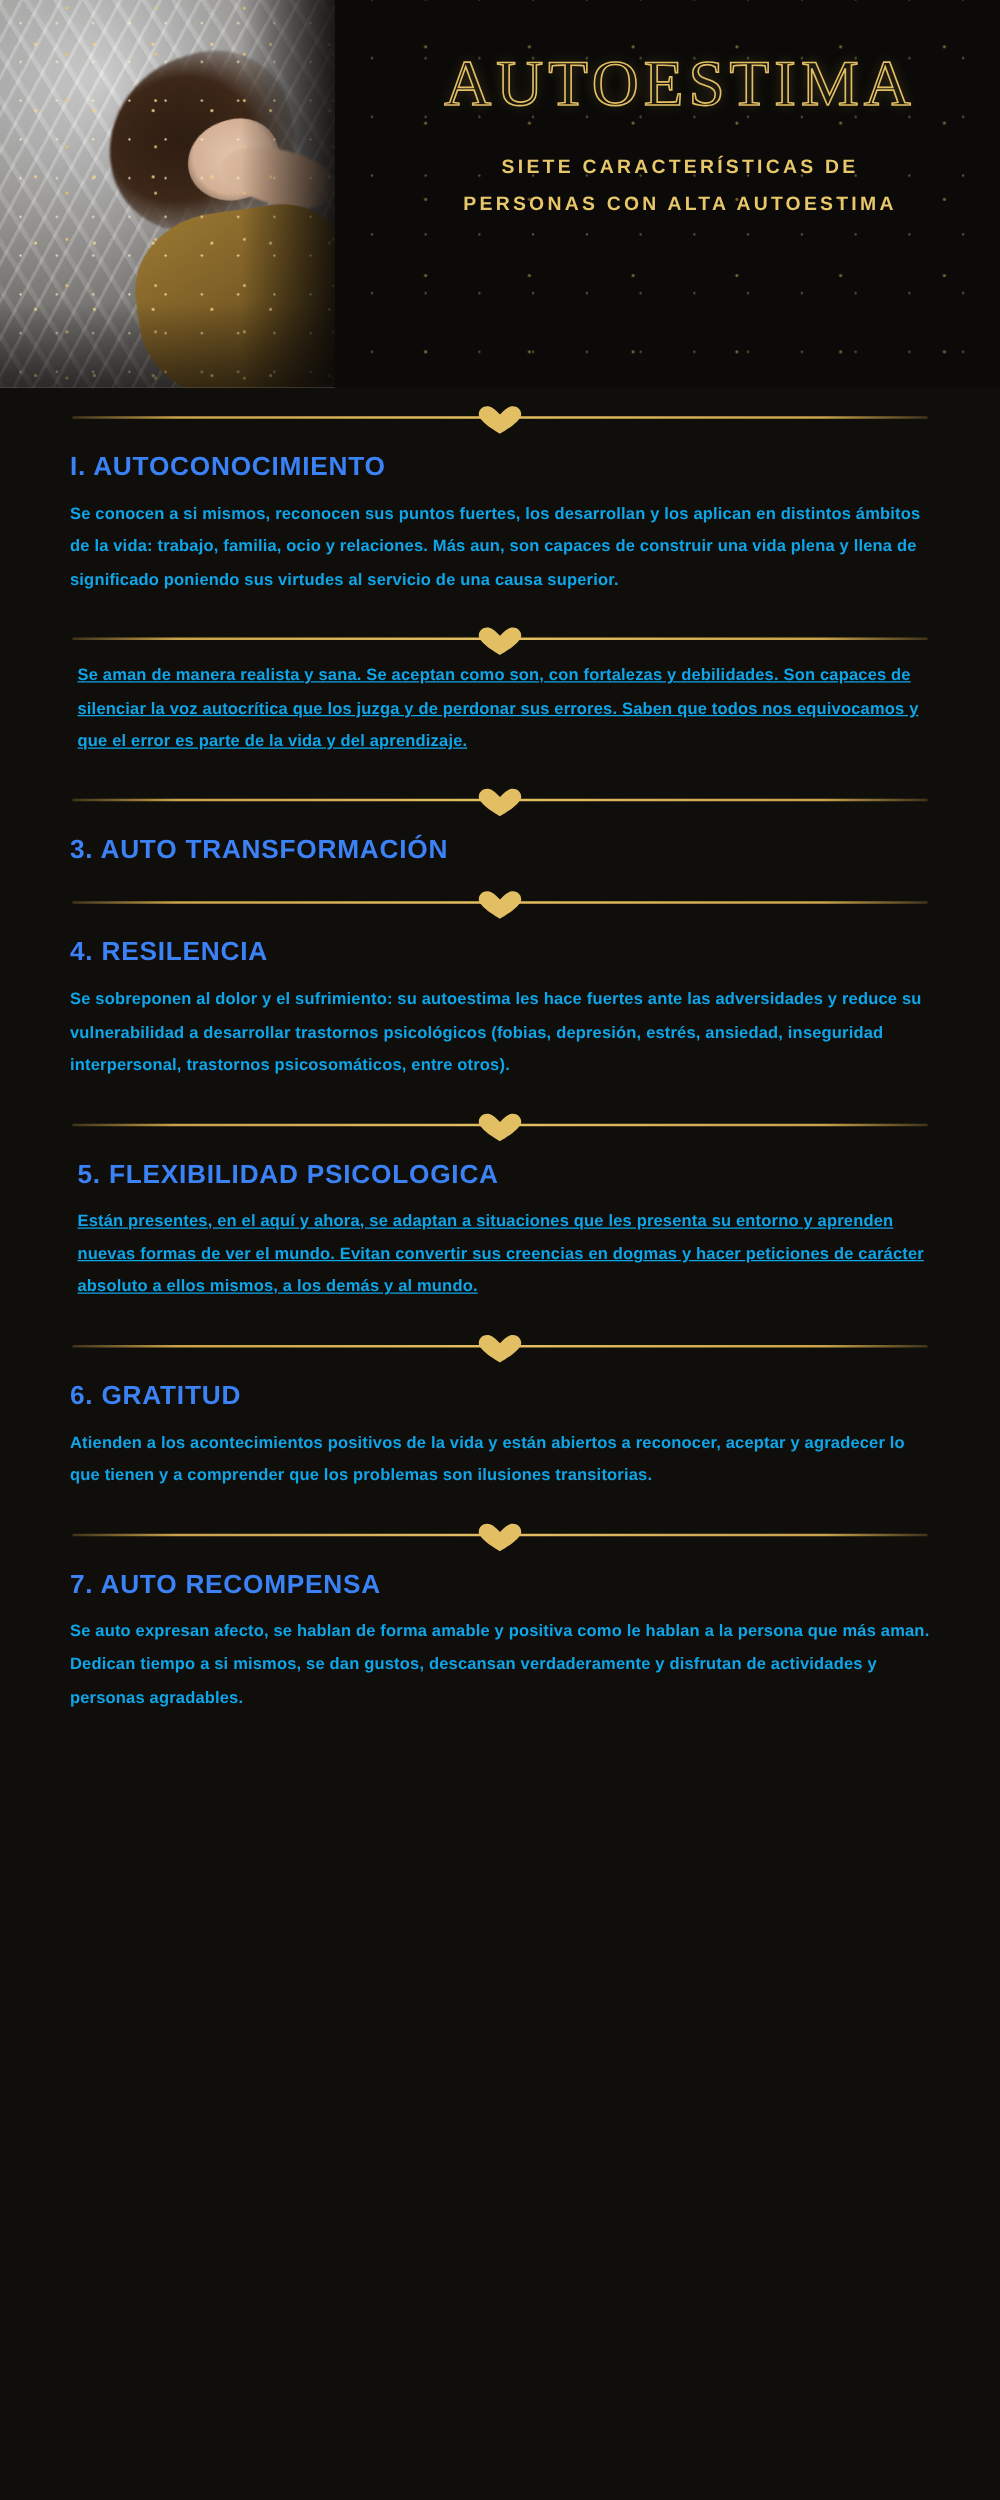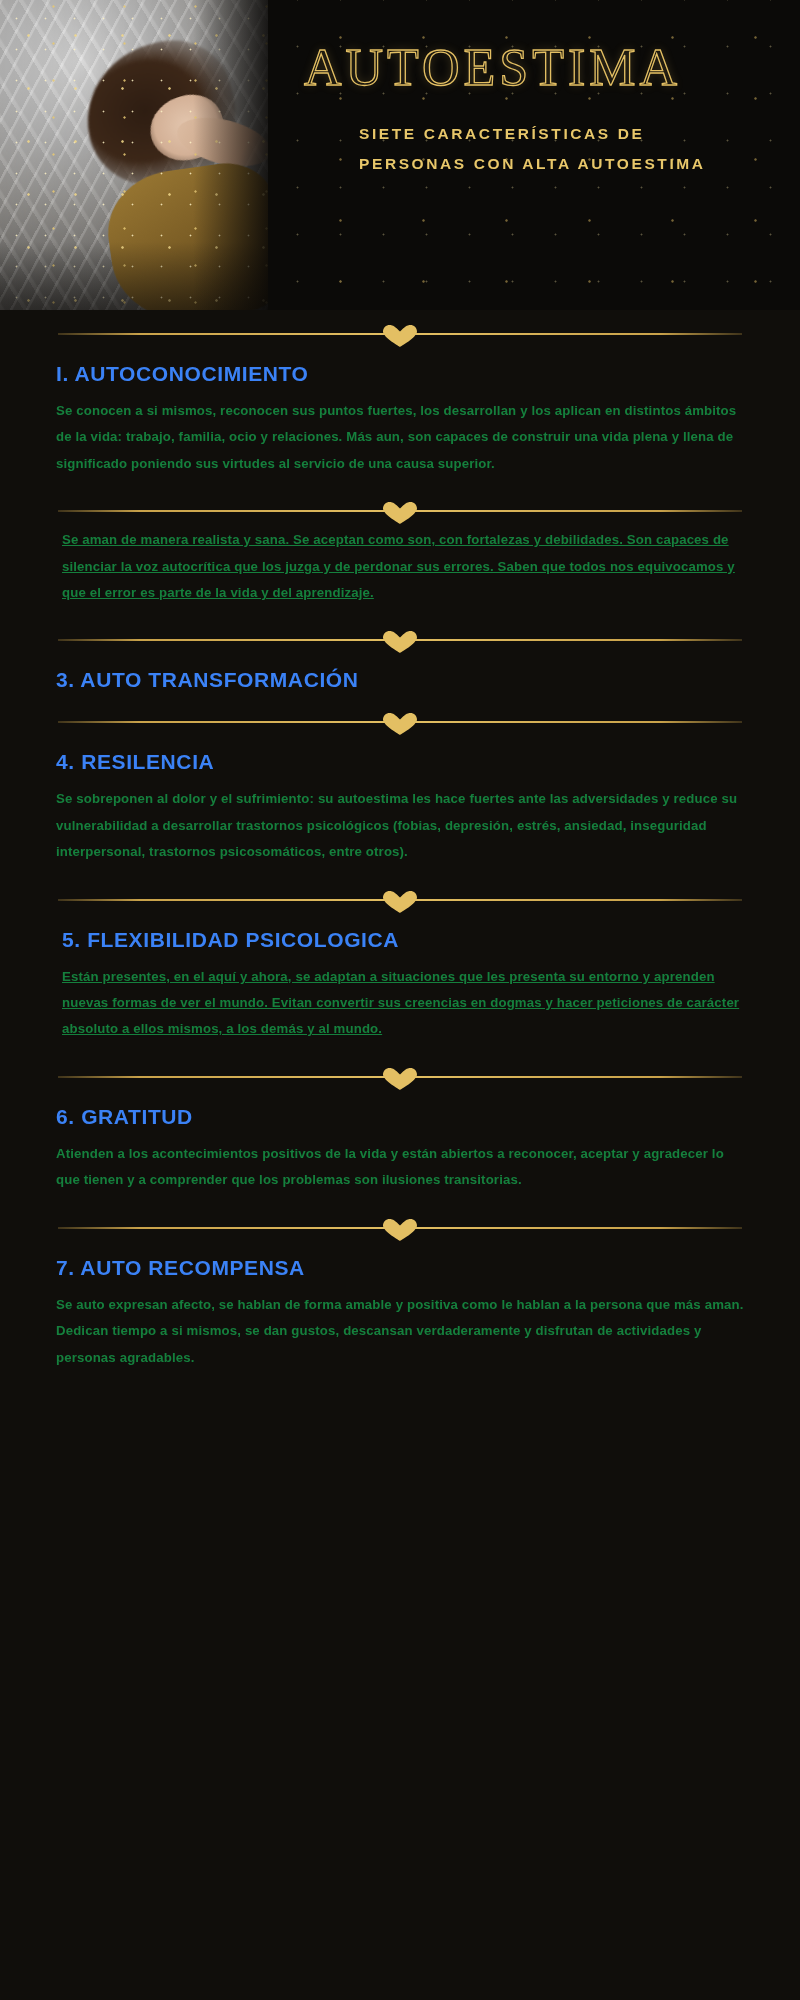--- a/index.html
+++ b/index.html
@@ -95,21 +95,21 @@
   .photo-vignette {
     position: absolute; inset: 0;
     background: linear-gradient(90deg, rgba(0,0,0,0) 72%, rgba(8,7,6,0.85) 100%),
                 linear-gradient(0deg, rgba(8,7,6,0.55) 0%, rgba(0,0,0,0) 22%);
   }
 
   .header-text {
     position: relative;
     flex: 1 1 auto;
     padding: 26px 16px 0 16px;
-    text-align: left;
+    text-align: center;
     margin-left: 20px;
   }
   .header-sparkles {
     position: absolute; inset: 0;
     background-image:
       radial-gradient(circle, rgba(226,191,101,0.9) 0.8px, rgba(226,191,101,0) 1.6px),
       radial-gradient(circle, rgba(255,235,170,0.6) 0.6px, rgba(255,235,170,0) 1.3px);
     background-size: 83px 61px, 43px 47px;
     background-position: 11px 7px, 31px 23px;
     opacity: .55;
@@ -173,21 +173,21 @@
     font-weight: bold;
     letter-spacing: 0.6px;
     color: #3b82f6;
   }
   .section p {
     margin: 0 0 16px 0;
     font-size: 13.2px;
     line-height: 2.0;
     font-weight: bold;
     letter-spacing: 0.15px;
-    color: #15803d;
+    color: #0ea5e9;
   }
   .section.indent p { padding-left: 6px; text-decoration: underline; }
   .section.indent h2 { padding-left: 6px; }
   .bottom-space { height: 26px; }
 </style>
 </head>
 <body>
 
 <div class="page">
 

